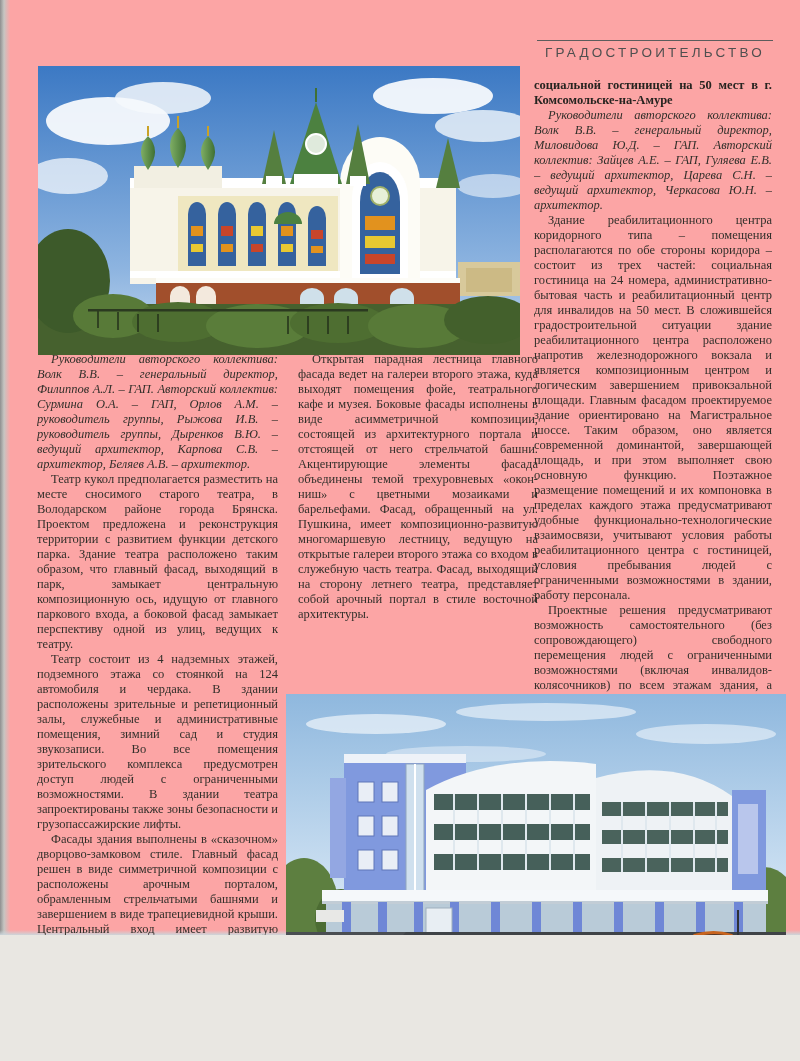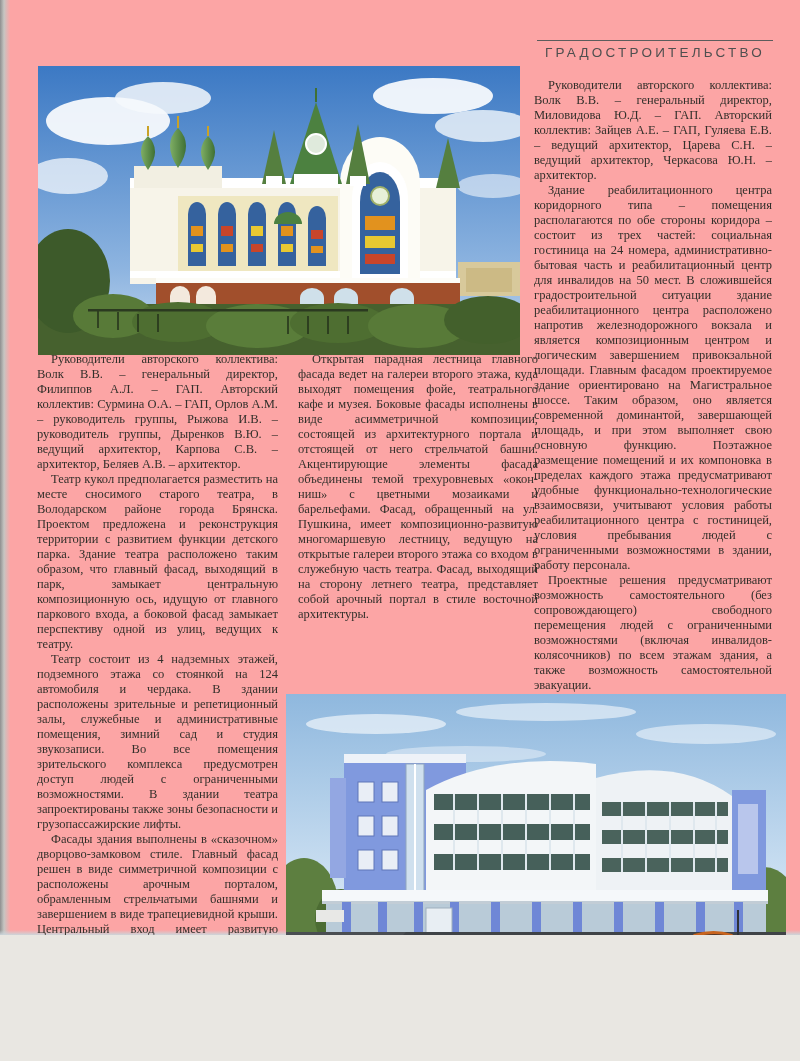--- a/index.html
+++ b/index.html
@@ -16,21 +16,21 @@
   .header-rule{position:absolute;left:537px;top:40px;width:236px;height:1px;background:#5c5c5c;}
   .header-title{
     position:absolute;left:531px;top:45px;width:248px;text-align:center;white-space:nowrap;
     font-family:"Liberation Sans", sans-serif;font-size:13.5px;letter-spacing:3.2px;
     color:#4f4f4f;
   }
 
   .col{position:absolute;text-align:justify;font-size:12.5px;line-height:15px;hyphens:auto;}
   .col p{margin:0;text-indent:14px;}
   .col p.noindent{text-indent:0;}
-  .credits{}
+  .credits{font-style:italic;}
   .art-heading{font-weight:bold;color:#272420;}
 
   .col-left{left:37px;top:352px;width:241px;height:648px;overflow:hidden;}
   .col-mid{left:298px;top:352px;width:240px;height:336px;overflow:hidden;}
   .col-right{left:534px;top:78px;width:238px;height:614px;overflow:hidden;}
 
   .figure{position:absolute;overflow:hidden;z-index:2;}
   .figure-theater{left:38px;top:66px;width:482px;height:289px;}
   .figure-rehab{left:286px;top:694px;width:500px;height:301px;}
   .figure svg{display:block;}
@@ -174,20 +174,21 @@
     <p>Театр кукол предполагается разместить на месте сносимого старого театра, в Володарском районе города Брянска. Проектом предложена и реконструкция территории с развитием функции детского парка. Здание театра расположено таким образом, что главный фасад, выходящий в парк, замыкает центральную композиционную ось, идущую от главного паркового входа, а боковой фасад замыкает перспективу одной из улиц, ведущих к театру.</p>
     <p>Театр состоит из 4 надземных этажей, подземного этажа со стоянкой на 124 автомобиля и чердака. В здании расположены зрительные и репетиционный залы, служебные и административные помещения, зимний сад и студия звукозаписи. Во все помещения зрительского комплекса предусмотрен доступ людей с ограниченными возможностями. В здании театра запроектированы также зоны безопасности и грузопассажирские лифты.</p>
     <p>Фасады здания выполнены в «сказочном» дворцово-замковом стиле. Главный фасад решен в виде симметричной композиции с расположены арочным порталом, обрамленным стрельчатыми башнями и завершением в виде трапециевидной крыши. Центральный вход имеет развитую композицию с лестницами и фонтанами.</p>
   </div>
 
   <div class="col col-mid">
     <p>Открытая парадная лестница главного фасада ведет на галереи второго этажа, куда выходят помещения фойе, театрального кафе и музея. Боковые фасады исполнены в виде асимметричной композиции, состоящей из архитектурного портала и отстоящей от него стрельчатой башни. Акцентирующие элементы фасада объединены темой трехуровневых «окон-ниш» с цветными мозаиками и барельефами. Фасад, обращенный на ул. Пушкина, имеет композиционно-развитую многомаршевую лестницу, ведущую на открытые галереи второго этажа со входом в служебную часть театра. Фасад, выходящий на сторону летнего театра, представляет собой арочный портал в стиле восточной архитектуры.</p>
   </div>
 
   <div class="col col-right">
+    <p class="art-heading noindent">социальной гостиницей на 50 мест в г. Комсомольске-на-Амуре</p>
     <p class="credits">Руководители авторского коллектива: Волк В.В. – генеральный директор, Миловидова Ю.Д. – ГАП. Авторский коллектив: Зайцев А.Е. – ГАП, Гуляева Е.В. – ведущий архитектор, Царева С.Н. – ведущий архитектор, Черкасова Ю.Н. – архитектор.</p>
     <p>Здание реабилитационного центра коридорного типа – помещения располагаются по обе стороны коридора – состоит из трех частей: социальная гостиница на 24 номера, административно-бытовая часть и реабилитационный центр для инвалидов на 50 мест. В сложившейся градостроительной ситуации здание реабилитационного центра расположено напротив железнодорожного вокзала и является композиционным центром и логическим завершением привокзальной площади. Главным фасадом проектируемое здание ориентировано на Магистральное шоссе. Таким образом, оно является современной доминантой, завершающей площадь, и при этом выполняет свою основную функцию. Поэтажное размещение помещений и их компоновка в пределах каждого этажа предусматривают удобные функционально-технологические взаимосвязи, учитывают условия работы реабилитационного центра с гостиницей, условия пребывания людей с ограниченными возможностями в здании, работу персонала.</p>
     <p>Проектные решения предусматривают возможность самостоятельного (без сопровождающего) свободного перемещения людей с ограниченными возможностями (включая инвалидов-колясочников) по всем этажам здания, а также возможность самостоятельной эвакуации.</p>
   </div>
 
   <div class="figure figure-rehab">
     <svg width="500" height="301" viewBox="0 0 500 301" xmlns="http://www.w3.org/2000/svg">
       <defs>
         <linearGradient id="skyB" x1="0" y1="0" x2="0" y2="1">
           <stop offset="0" stop-color="#8fb8de"></stop>

